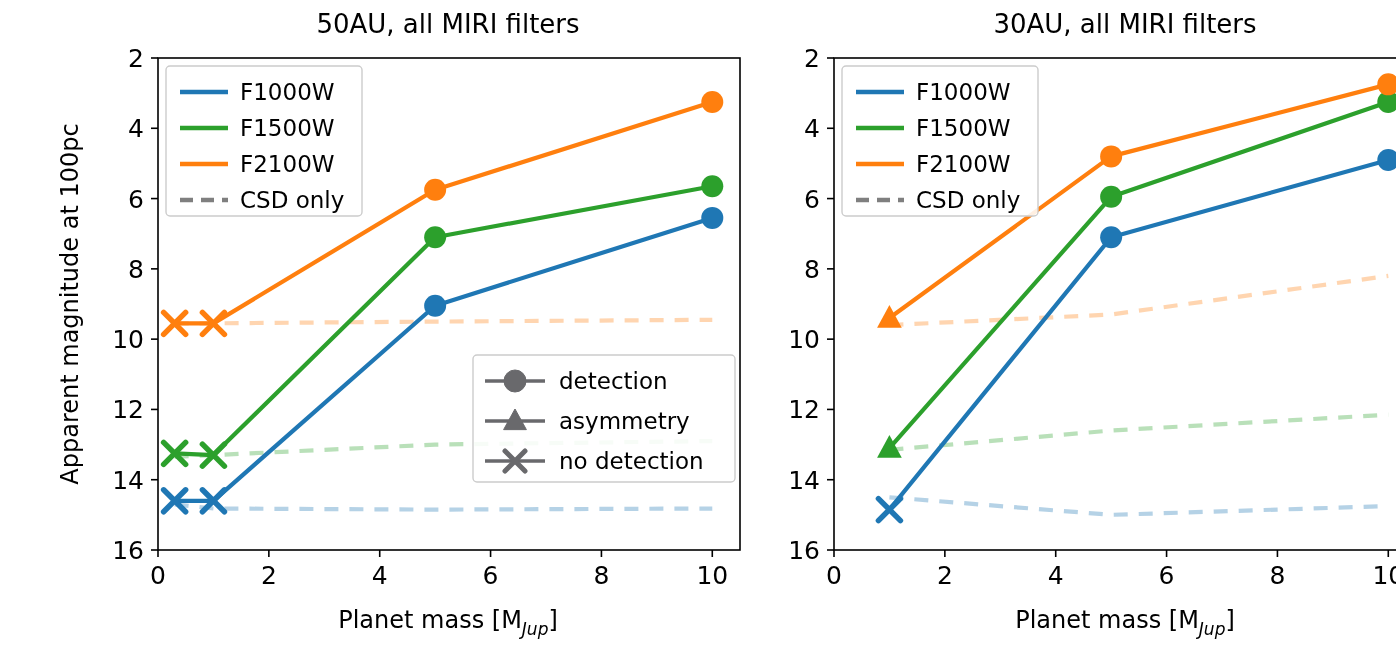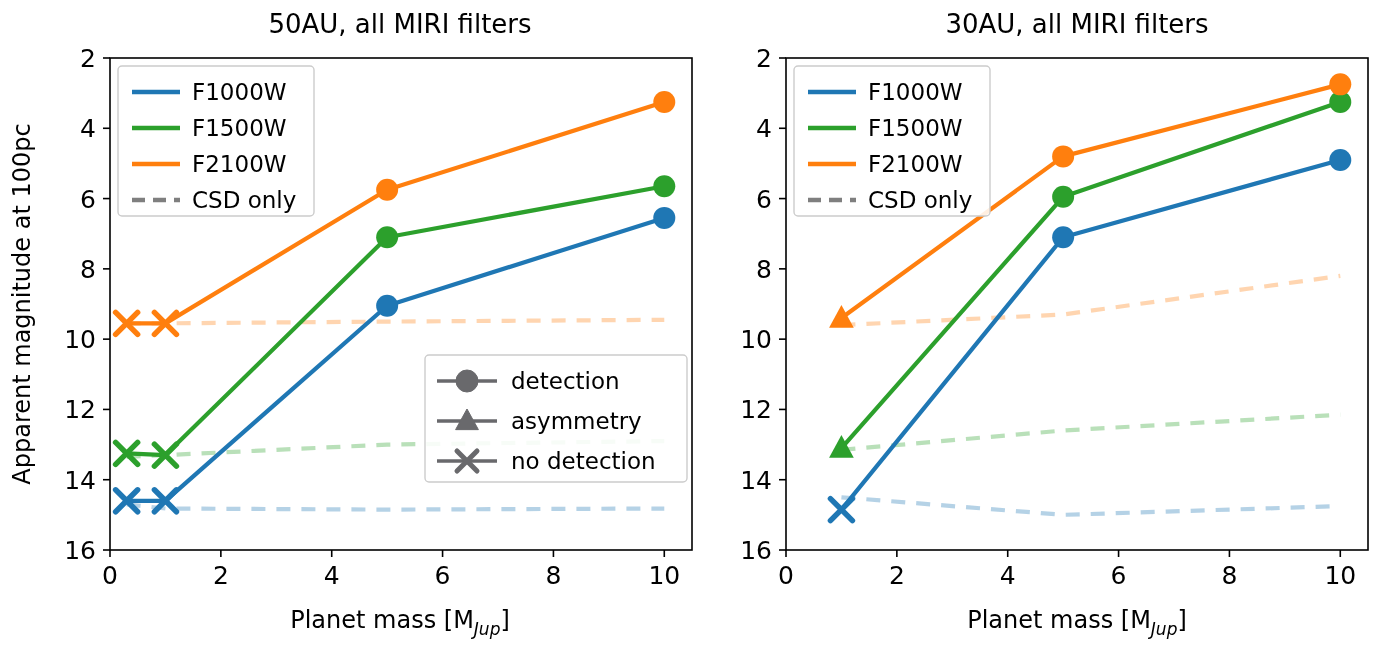--- a/index.html
+++ b/index.html
@@ -3,21 +3,21 @@
 <meta charset="utf-8">
 <style>
   html,body{margin:0;padding:0;background:#ffffff;}
   body{
     width:1396px;height:665px;
     font-family:"DejaVu Sans", sans-serif;
     color:#000000;
     overflow:hidden;
   }
   #figure{position:relative;width:1396px;height:665px;background:#ffffff;}
-  .panel{position:absolute;top:0;height:665px;}
+  .panel{position:absolute;top:0;height:665px;padding-left:48px;}
   #panel-left{left:0;width:700px;}
   #panel-right{left:700px;width:696px;}
   svg{display:block;}
   .tick{stroke:#000000;stroke-width:1.6;}
   .ticklabel{font-size:25px;fill:#000000;font-family:"DejaVu Sans",sans-serif;}
   .title{font-size:26px;fill:#000000;text-anchor:middle;font-family:"DejaVu Sans",sans-serif;}
   .axlabel{font-size:24px;fill:#000000;text-anchor:middle;font-family:"DejaVu Sans",sans-serif;}
   .axlabel-sub{font-size:17px;font-style:italic;}
   .series-line{fill:none;stroke-width:4.2;stroke-linecap:round;stroke-linejoin:round;}
   .csd-line{fill:none;stroke-width:4.2;stroke-dasharray:14 11;stroke-linecap:butt;opacity:0.33;}

